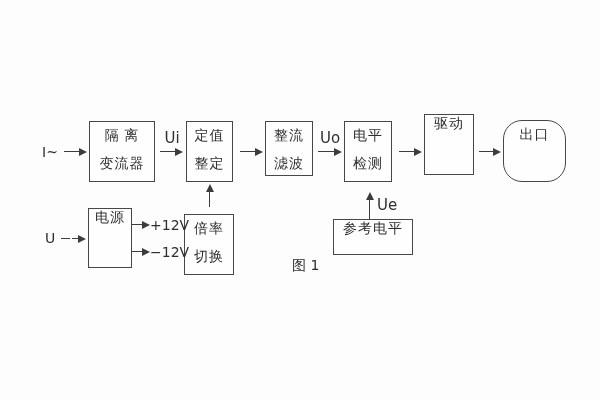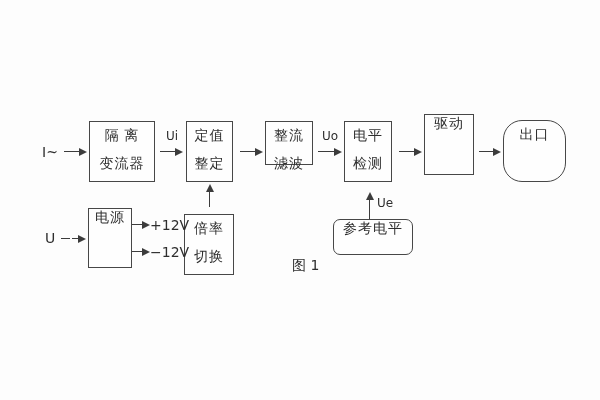--- a/index.html
+++ b/index.html
@@ -52,21 +52,21 @@
     content:"";position:absolute;top:-8px;left:-3.3px;width:0;height:0;
     border-bottom:8px solid var(--lc);
     border-left:4px solid transparent;
     border-right:4px solid transparent;
   }
   .dash{
     position:absolute;height:1.4px;background:var(--lc);
   }
   .lbl{
     position:absolute;
-    font-size:12px;
+    font-size:15px;
     color:var(--tc);
     white-space:nowrap;
   }
   .lbl.big{font-size:14px;}
   .lbl.center{text-align:center;}
 </style>
 </head>
 <body>
 
 <div class="stage">
@@ -77,21 +77,21 @@
   <div class="blk two" style="left:89px;top:121px;width:66px;height:61px;">
     <span>隔 离</span>
     <span>变流器</span>
   </div>
 
   <div class="blk two" style="left:186px;top:121px;width:47px;height:61px;">
     <span>定值</span>
     <span>整定</span>
   </div>
 
-  <div class="blk two" style="left:265px;top:121px;width:48px;height:44px;">
+  <div class="blk two" style="left:265px;top:121px;width:48px;height:55px;">
     <span>整流</span>
     <span>滤波</span>
   </div>
 
   <div class="blk two" style="left:344px;top:121px;width:48px;height:61px;">
     <span>电平</span>
     <span>检测</span>
   </div>
 
   <div class="blk one" style="left:424px;top:114px;width:50px;height:61px;">
@@ -104,21 +104,21 @@
 
   <div class="blk one" style="left:88px;top:208px;width:44px;height:60px;">
     <span>电源</span>
   </div>
 
   <div class="blk two" style="left:184px;top:214px;width:50px;height:61px;">
     <span>倍率</span>
     <span>切换</span>
   </div>
 
-  <div class="blk one" style="left:333px;top:219px;width:80px;height:36px;border-radius:7px;">
+  <div class="blk one" style="left:333px;top:219px;width:80px;height:36px;">
     <span>参考电平</span>
   </div>
 
   <div class="lbl center" style="left:158px;top:129px;width:28px;">Ui</div>
   <div class="lbl center" style="left:316px;top:129px;width:28px;">Uo</div>
   <div class="lbl" style="left:377px;top:196px;">Ue</div>
   <div class="lbl big" style="left:150px;top:217px;">+12V</div>
   <div class="lbl big" style="left:150px;top:244px;">−12V</div>
 
   <div class="lbl big" style="left:292px;top:243px;margin-top:14px;">图 1</div>

